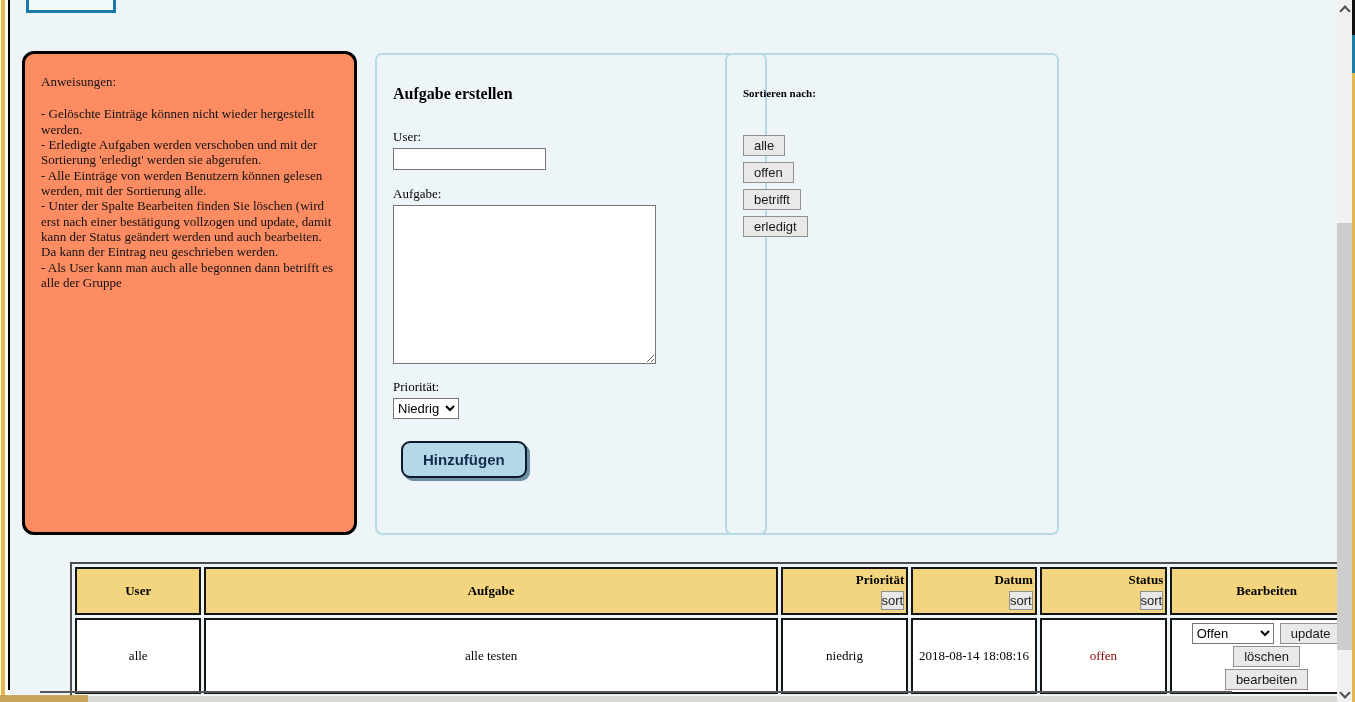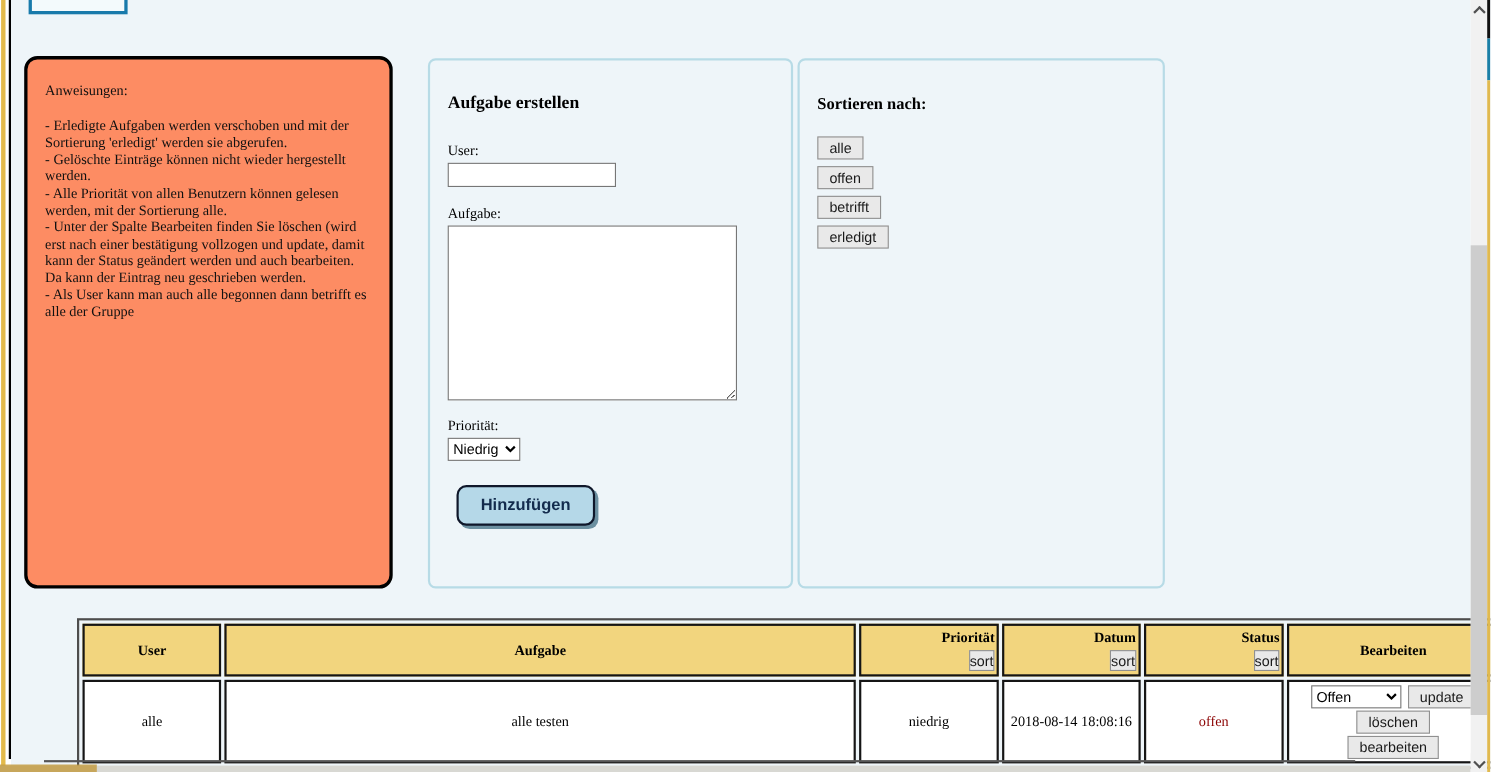--- a/index.html
+++ b/index.html
@@ -18,24 +18,24 @@
   
   .instructions{position:absolute;left:12px;top:51px;width:335px;height:484px;
     background:#fd8c63;border:3px solid #000;border-radius:12px;box-sizing:border-box;
     padding:20px 14px 0 16px;font-size:13px;color:#111;line-height:1.18;}
   .instructions .title{margin-bottom:17px;}
   .instructions .line{margin:0;}
 
   
   .panel{position:absolute;top:53px;height:482px;border:2px solid #b7dbe6;border-radius:7px;
     box-sizing:border-box;background:transparent;}
-  .panel-create{left:365px;width:332px;padding:30px 16px 16px 16px;margin-left:14px;}
+  .panel-create{left:365px;width:392px;padding:30px 16px 16px 16px;}
   .panel-sort{left:715px;width:334px;padding:32px 16px 0 16px;}
   .panel h2{font-size:16px;margin:0 0 26px 0;color:#000;}
-  .panel-sort h2{font-size:15px;margin-bottom:20px;}
+  .panel-sort h2{font-size:11px;margin-bottom:36px;}
 
   .form-label{font-size:13px;margin-bottom:3px;}
   .txt-input{width:145px;height:18px;border:1px solid #767676;background:#fff;
     font-family:"Liberation Sans",sans-serif;font-size:13px;margin-bottom:16px;display:block;padding:1px 3px;}
   .txt-area{width:253px;height:153px;border:1px solid #767676;background:#fff;resize:both;
     font-family:"Liberation Sans",sans-serif;font-size:13px;margin-bottom:15px;display:block;padding:2px 4px;}
   .sel{font-family:"Liberation Sans",sans-serif;font-size:13px;height:21px;background:#fff;
     border:1px solid #767676;}
   .sel-priority{width:66px;margin-bottom:21px;}
   .add-btn{display:inline-block;margin-left:8px;margin-top:1px;
@@ -89,23 +89,23 @@
 <div class="screen">
   <div class="gold-stripe"></div>
   <div class="black-vline"></div>
 
   <div class="content">
 
     <div class="top-cut-btn"></div>
 
     <div class="instructions">
       <div class="title">Anweisungen:</div>
+      <p class="line">- Gelöschte Einträge können nicht wieder hergestellt werden.</p>
       <p class="line">- Erledigte Aufgaben werden verschoben und mit der Sortierung 'erledigt' werden sie abgerufen.</p>
-      <p class="line">- Gelöschte Einträge können nicht wieder hergestellt werden.</p>
-      <p class="line">- Alle Priorität von allen Benutzern können gelesen werden, mit der Sortierung alle.</p>
+      <p class="line">- Alle Einträge von werden Benutzern können gelesen werden, mit der Sortierung alle.</p>
       <p class="line">- Unter der Spalte Bearbeiten finden Sie löschen (wird erst nach einer bestätigung vollzogen und update, damit kann der Status geändert werden und auch bearbeiten. Da kann der Eintrag neu geschrieben werden.</p>
       <p class="line">- Als User kann man auch alle begonnen dann betrifft es alle der Gruppe</p>
     </div>
 
     <div class="panel panel-create">
       <h2>Aufgabe erstellen</h2>
       <div class="form-label">User:</div>
       <input class="txt-input" type="text" value="" style="">
       <div class="form-label">Aufgabe:</div>
       <textarea class="txt-area" style=""></textarea>

